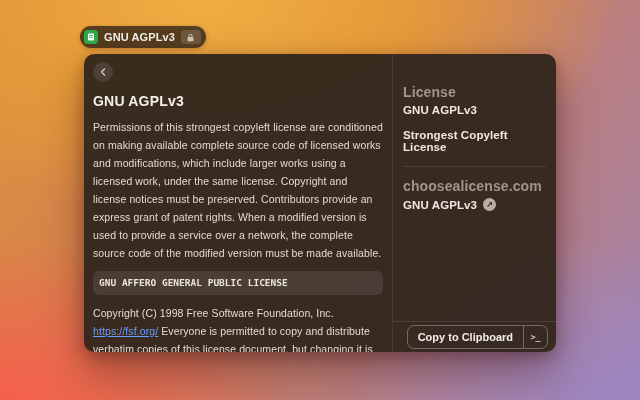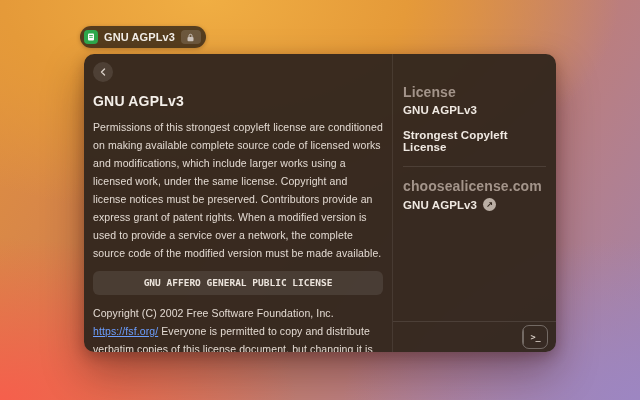--- a/index.html
+++ b/index.html
@@ -53,21 +53,21 @@
   .title { margin: 11px 0 0 0; font-size: 14px; font-weight: bold; color: #f4efe9; letter-spacing: .2px; }
   .body-text {
     margin: 9px 0 0 0; font-size: 10.5px; line-height: 18px; color: #e3dad2;
     letter-spacing: .1px;
   }
   .code-block {
     margin-top: 9px; padding: 5px 6px; border-radius: 6px;
     background: rgba(255,255,255,0.09);
     font-family: "DejaVu Sans Mono", monospace;
     font-size: 9.5px; line-height: 13.5px; color: #ece4dc;
-    text-align: center; font-weight: bold;
+    text-align: left; font-weight: bold;
   }
   .copyright { margin-top: 9px; }
   .link { color: var(--link, #6b9eff); text-decoration: underline; margin-top: 12px; }
 
   .meta { padding: 30px 10px 0 10px; }
   .meta .label { font-size: 14px; color: #a3948a; margin-bottom: 4px; font-weight: bold; letter-spacing: .1px; }
   .meta .value { font-size: 11.5px; color: #f0e9e2; font-weight: bold; margin-bottom: 13px; letter-spacing: .1px; }
   .hdivider { height: 1px; background: rgba(255,255,255,0.1); margin: 1px 0 11px 0; }
   .value-row { display: flex; align-items: center; gap: 6px; cursor: pointer; }
   .arrow-badge {
@@ -119,36 +119,37 @@
     <button class="back-btn">
       <svg width="6" height="8" viewBox="0 0 6 8">
         <polyline points="4.5,1 1.5,4 4.5,7" fill="none" stroke="#d8cec6" stroke-width="1.4" stroke-linecap="round" stroke-linejoin="round"></polyline>
       </svg>
     </button>
     <h1 class="title">GNU AGPLv3</h1>
     <p class="body-text">Permissions of this strongest copyleft license are conditioned on making available complete source code of licensed works and modifications, which include larger works using a licensed work, under the same license. Copyright and license notices must be preserved. Contributors provide an express grant of patent rights. When a modified version is used to provide a service over a network, the complete source code of the modified version must be made available.</p>
     <div class="code-block">
       <div>GNU AFFERO GENERAL PUBLIC LICENSE</div>
     </div>
-    <p class="body-text copyright"><span>Copyright (C) 2002 Free Software Foundation, Inc. </span><a class="link" href="#">https://fsf.org/</a><span> Everyone is permitted to copy and distribute verbatim copies of this license document, but changing it is not allowed.</span></p>
+    <p class="body-text copyright"><span>Copyright (C) 1998 Free Software Foundation, Inc. </span><a class="link" href="#">https://fsf.org/</a><span> Everyone is permitted to copy and distribute verbatim copies of this license document, but changing it is not allowed.</span></p>
 
   </div>
   <div class="vdivider"></div>
   <div class="sidebar">
     <div class="meta">
       <div class="label">License</div>
       <div class="value">GNU AGPLv3</div>
       <div class="value">Strongest Copyleft License</div>
       <div class="hdivider"></div>
       <div class="label">choosealicense.com</div>
       <div class="value value-row">
         <span>GNU AGPLv3</span>
         <span class="arrow-badge">↗</span>
       </div>
     </div>
     <div class="footer">
       <div class="copy-btn">
+        <span class="copy-label">Copy to Clipboard</span>
         <span class="btn-div"></span>
         <span class="shortcut">&gt;_</span>
       </div>
     </div>
   </div>
 </div>
 
 </body></html>

